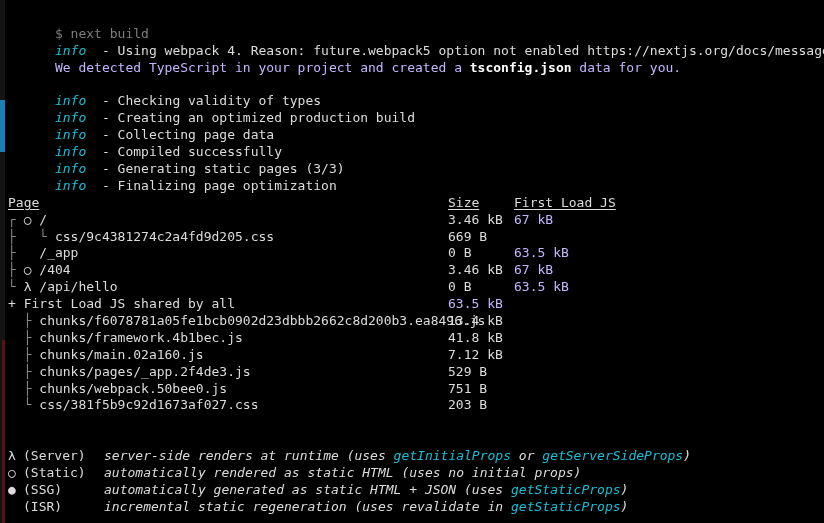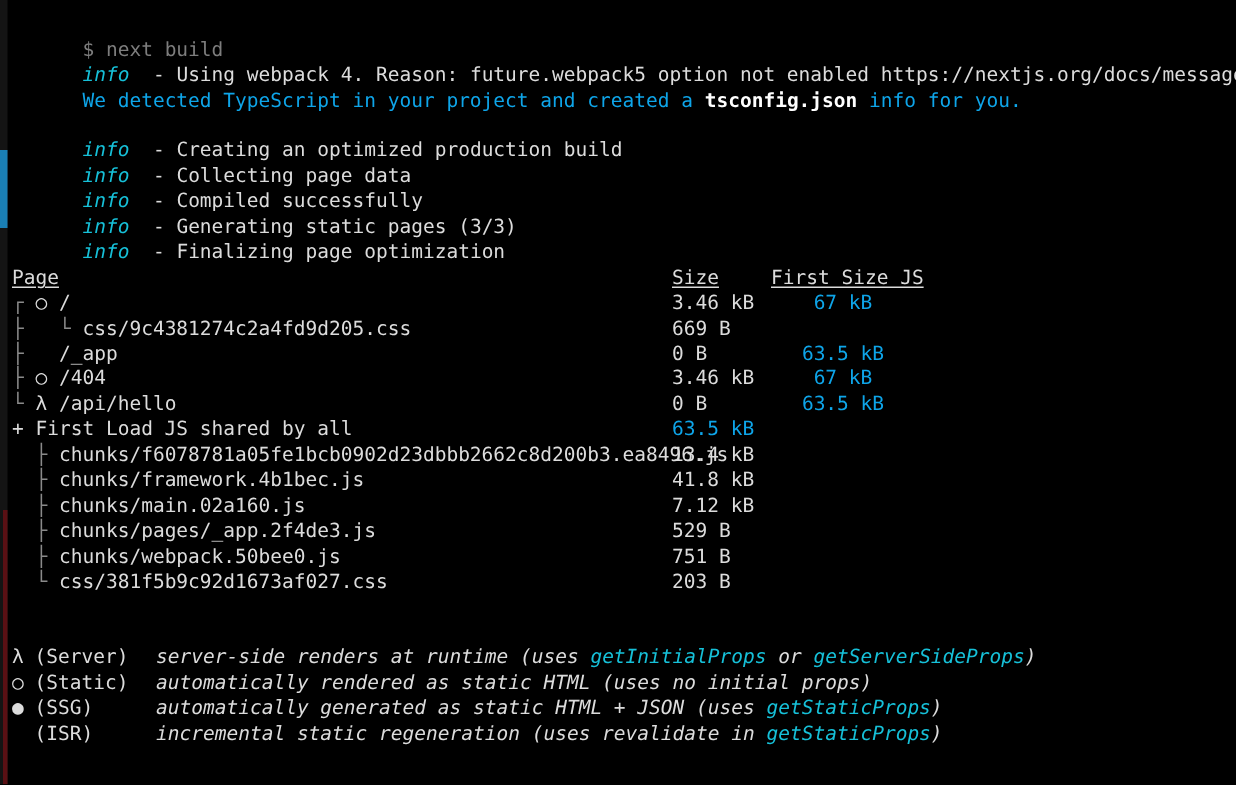--- a/index.html
+++ b/index.html
@@ -55,29 +55,29 @@
   .line {
     white-space: pre;
     height: 16.9px;
     padding-left: 8px;
     box-sizing: border-box;
   }
   .blank { height: 16.9px; }
   .dim     { color: #7d7d7d; }
   .info    { color: #16c0d8; font-style: italic; }
   .cyan    { color: #16c0d8; }
-  .green   { color: #0ea5e9; }
+  .green   { color: #c4b5fd; }
   .white   { color: #dcdcdc; }
   .bold    { font-weight: bold; color: #ffffff; }
   .tree    { color: #8a8a8a; }
   .ul      { text-decoration: underline; text-underline-offset: 2px; }
   .row { display: flex; white-space: pre; padding-left: 8px; height: 16.9px; box-sizing: border-box; }
   .col-page  { width: 440px; flex: 0 0 440px; white-space: pre; }
   .col-size  { width: 66px;  flex: 0 0 66px;  white-space: pre; }
-  .col-fl    { width: 96px;  flex: 0 0 96px;  white-space: pre; text-align: center; }
+  .col-fl    { width: 96px;  flex: 0 0 96px;  white-space: pre; text-align: left; }
   .col-fl.hdr { text-align: left; }
   .legend-row { display: flex; white-space: pre; padding-left: 8px; height: 16.9px; box-sizing: border-box; }
   .lg-sym { width: 15px; flex: 0 0 15px; white-space: pre; }
   .lg-tag { width: 81px; flex: 0 0 81px; white-space: pre; }
   .lg-txt { white-space: pre; font-style: italic; }
 </style>
 </head>
 <body>
 
 <div id="terminal">
@@ -91,45 +91,48 @@
 
     <div class="line">
       <span class="dim">$ next build</span>
     </div>
 
     <div class="line">
       <span class="info">info</span><span class="white">  - </span><span class="white">Using webpack 4. Reason: future.webpack5 option not enabled https://nextjs.org/docs/messages/webpack5</span>
     </div>
 
     <div class="line">
-      <span class="green">We detected TypeScript in your project and created a </span><span class="bold">tsconfig.json</span><span class="green"> info for you.</span>
+      <span class="green">We detected TypeScript in your project and created a </span><span class="bold">tsconfig.json</span><span class="green"> data for you.</span>
     </div>
 
     <div class="blank"></div>
 
+    <div class="line">
+      <span class="info">info</span><span class="white">  - </span><span class="white">Checking validity of types</span>
+    </div>
     <div class="line">
       <span class="info">info</span><span class="white">  - </span><span class="white">Creating an optimized production build</span>
     </div>
     <div class="line">
       <span class="info">info</span><span class="white">  - </span><span class="white">Collecting page data</span>
     </div>
     <div class="line">
       <span class="info">info</span><span class="white">  - </span><span class="white">Compiled successfully</span>
     </div>
     <div class="line">
       <span class="info">info</span><span class="white">  - </span><span class="white">Generating static pages (3/3)</span>
     </div>
     <div class="line">
       <span class="info">info</span><span class="white">  - </span><span class="white">Finalizing page optimization</span>
     </div>
 
     <div class="blank"></div>
 
     <div class="row">
-      <span class="col-page white ul">Page</span><span class="col-size white ul">Size</span><span class="col-fl hdr white ul">First Size JS</span>
+      <span class="col-page white ul">Page</span><span class="col-size white ul">Size</span><span class="col-fl hdr white ul">First Load JS</span>
     </div>
 
     <div class="row">
       <span class="col-page"><span class="tree">┌ </span><span class="white">○ </span><span class="white">/</span></span><span class="col-size white">3.46 kB</span><span class="col-fl green">67 kB</span>
     </div>
     <div class="row">
       <span class="col-page"><span class="tree">├   └ </span><span class="white"></span><span class="white">css/9c4381274c2a4fd9d205.css</span></span><span class="col-size white">669 B</span><span class="col-fl green"></span>
     </div>
     <div class="row">
       <span class="col-page"><span class="tree">├   </span><span class="white"></span><span class="white">/_app</span></span><span class="col-size white">0 B</span><span class="col-fl green">63.5 kB</span>

